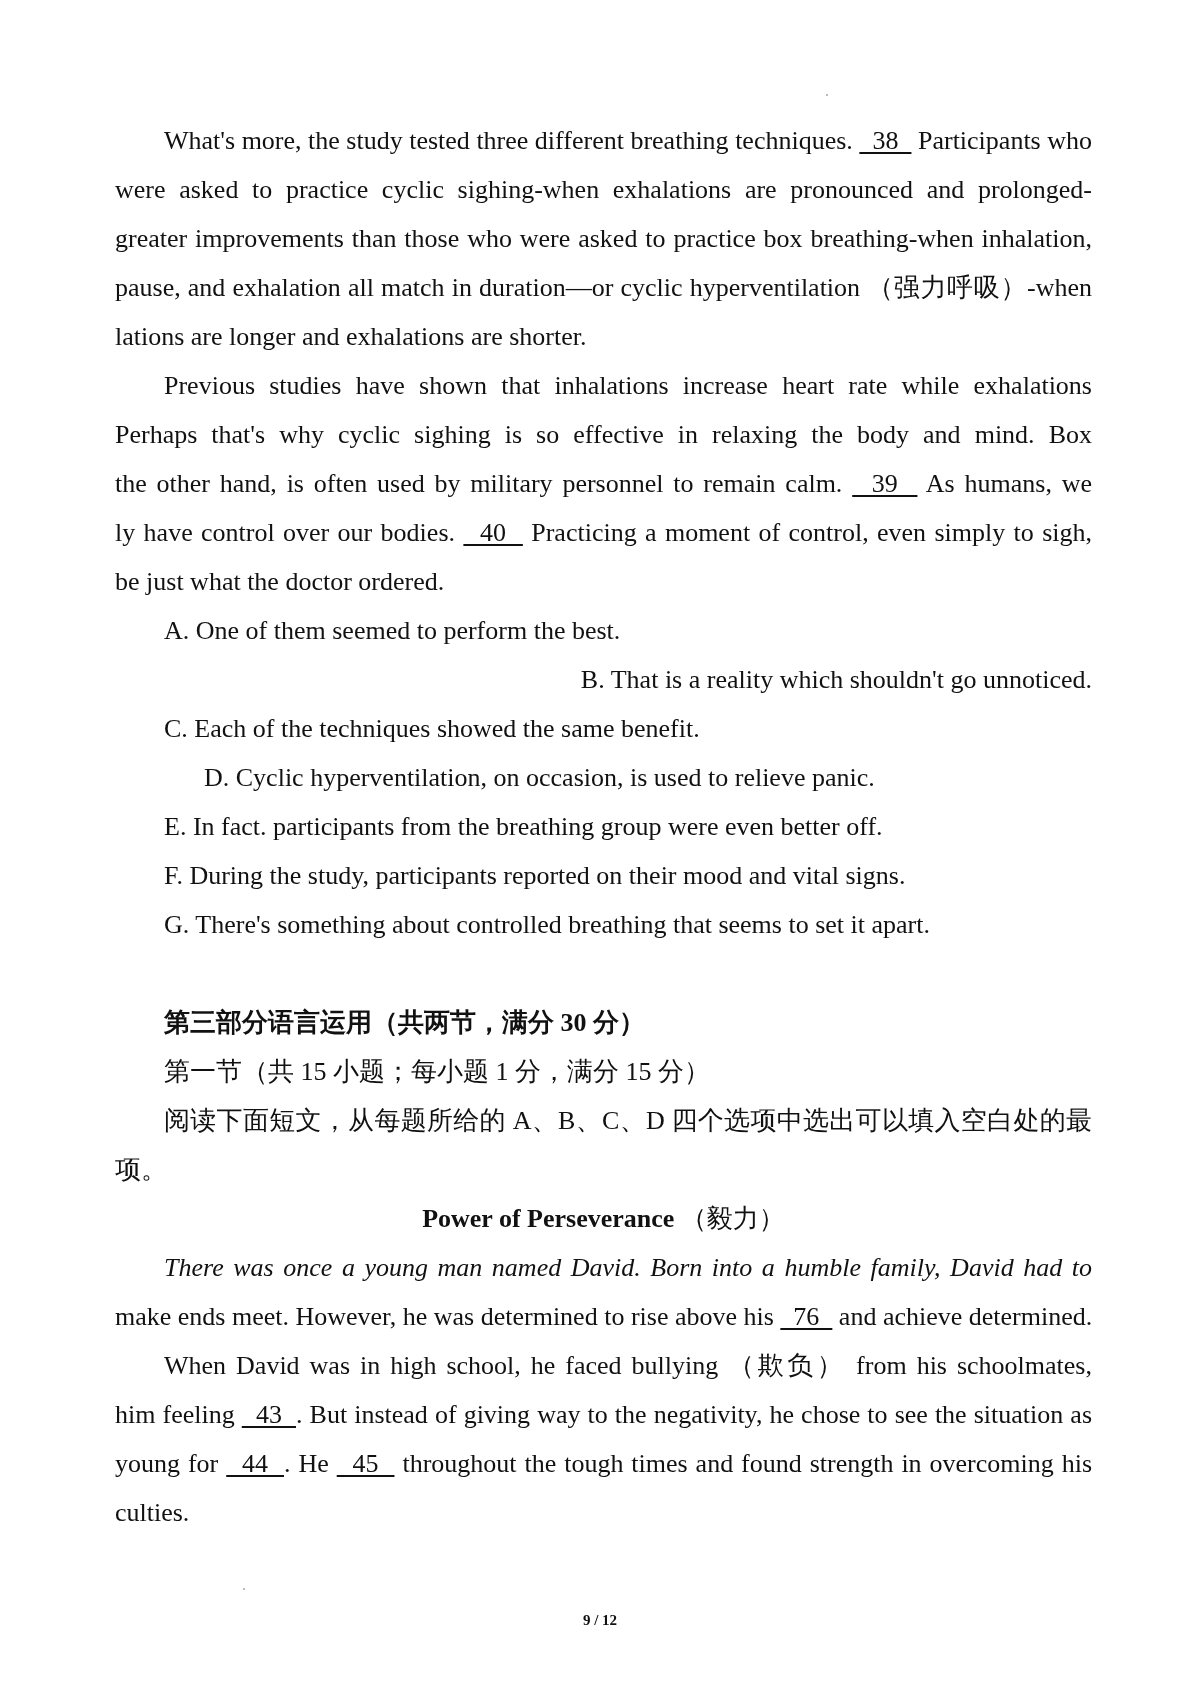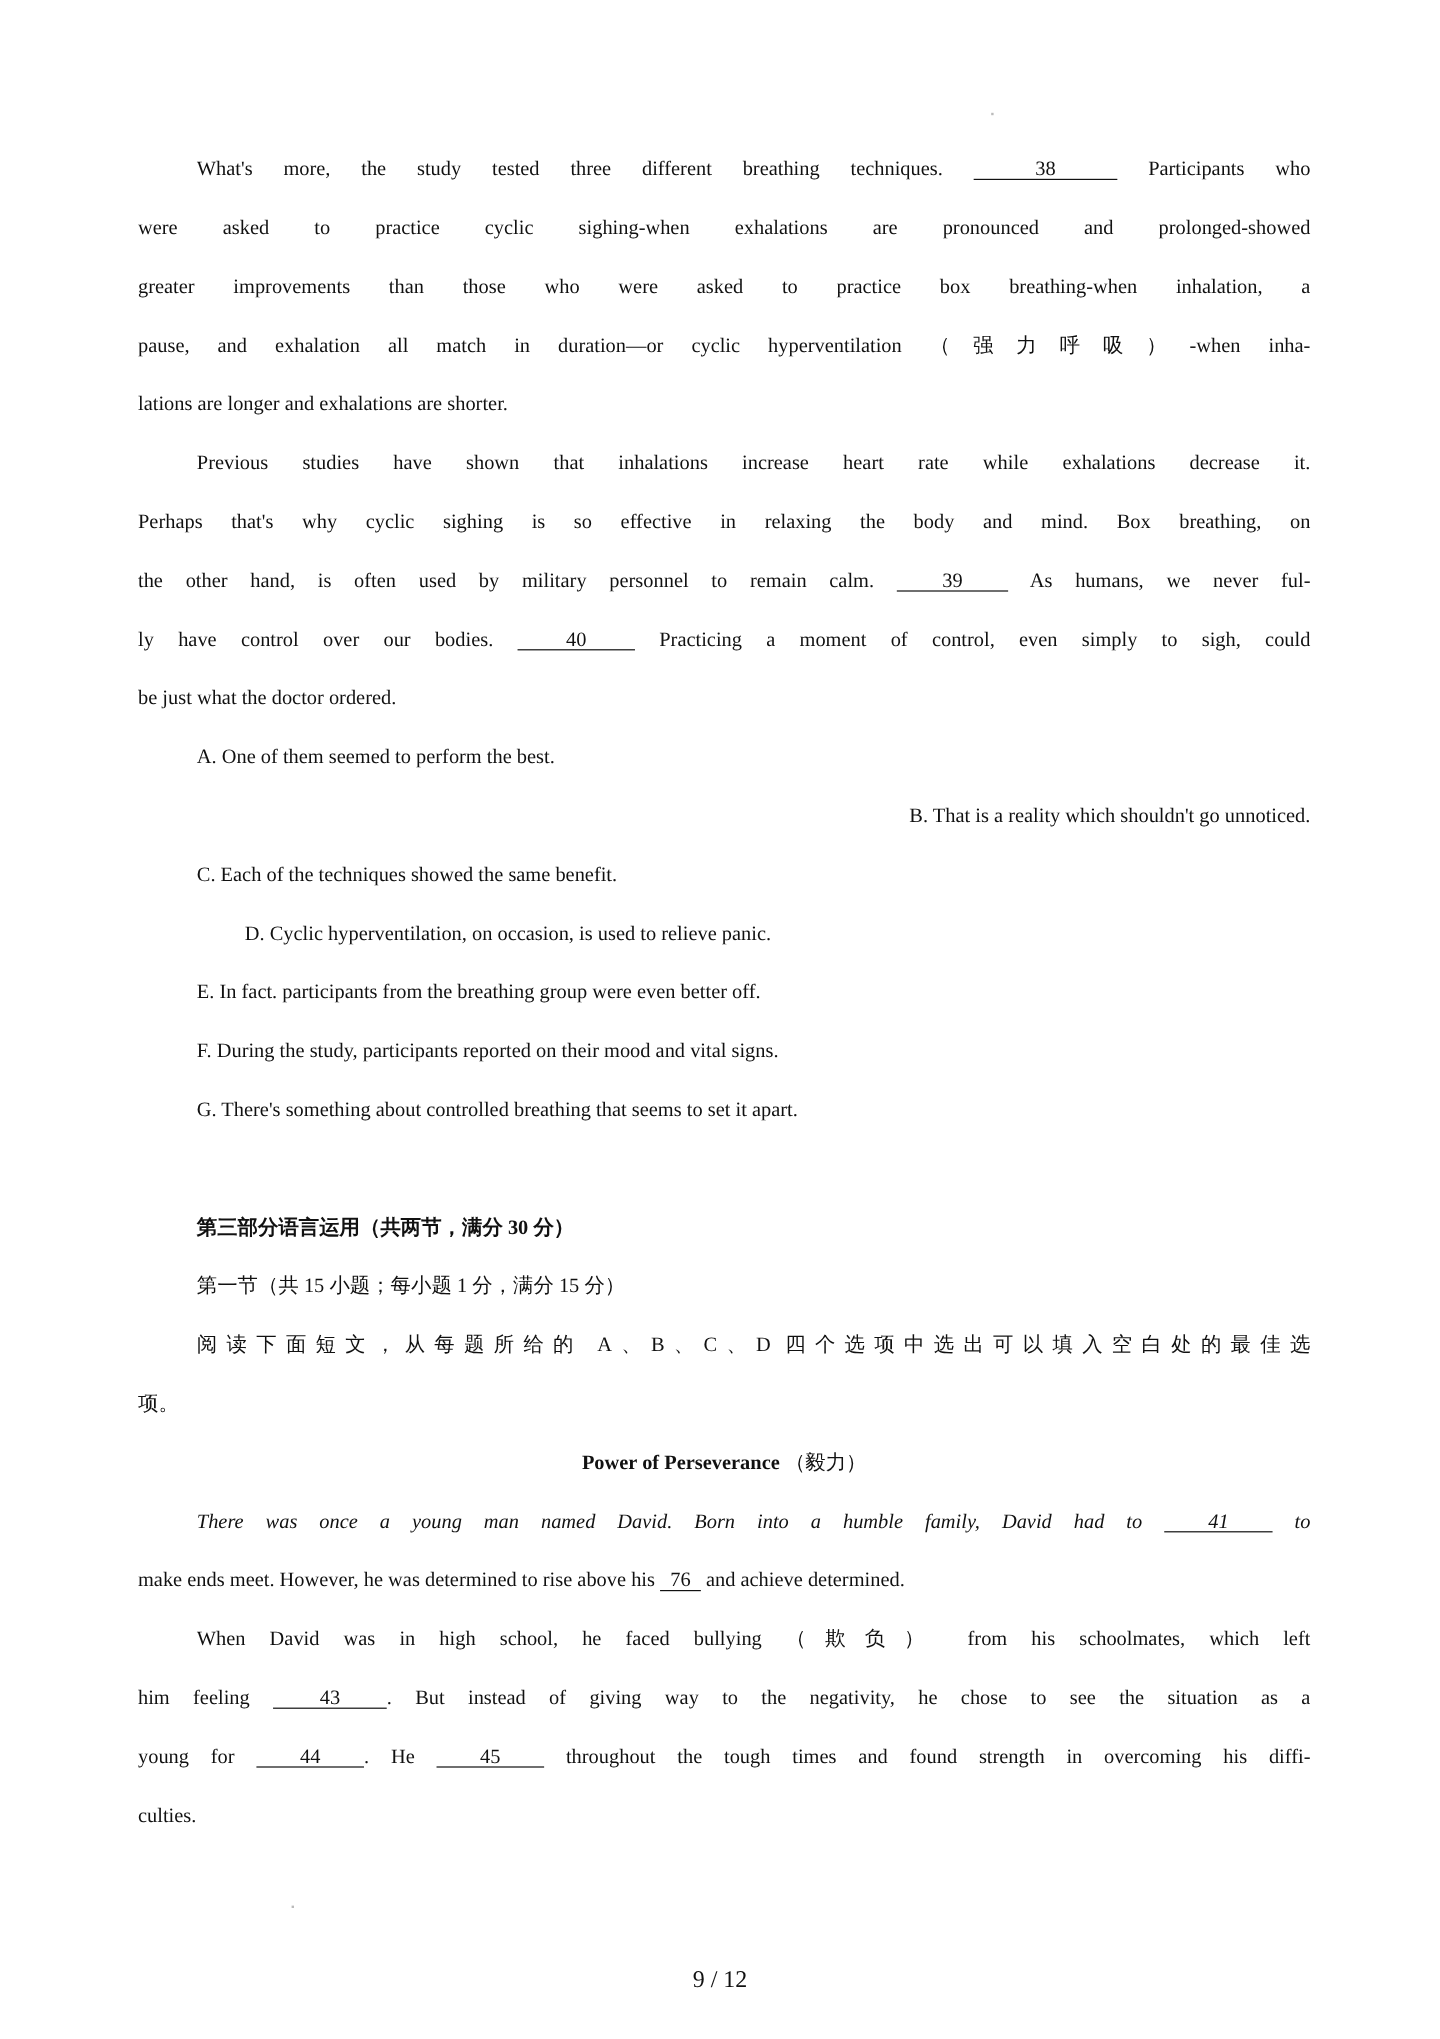--- a/index.html
+++ b/index.html
@@ -1,25 +1,25 @@
 <!DOCTYPE html>
 <html><head>
   <meta charset="utf-8">
   <style>
     html, body { margin: 0; padding: 0; background: #ffffff; }
     body { width: 1200px; height: 1699px; position: relative; overflow: hidden;
       font-family: "Liberation Serif", "DejaVu Serif", serif; color: #111; }
-    .line { position: absolute; left: 115px; width: 977px; font-size: 17px; line-height: 28px; white-space: nowrap; }
+    .line { position: absolute; left: 115px; width: 977px; font-size: 26px; line-height: 28px; white-space: nowrap; }
     .just { text-align: justify; text-align-last: justify; white-space: normal; height: 28px; overflow: hidden; }
     .ind { left: 164px; width: 928px; }
     .blank { text-decoration: underline; text-underline-offset: 3px; white-space: pre; }
     .cn-b { font-weight: bold; }
     .title { text-align: center; left: 115px; width: 977px; font-weight: bold; }
     .title .cn { font-weight: normal; }
-    .pagenum { position: absolute; top: 1612px; left: 0; width: 1200px; text-align: center; font-weight: normal; font-size: 20px; margin-top: 27px; }
+    .pagenum { position: absolute; top: 1612px; left: 0; width: 1200px; text-align: center; font-weight: bold; font-size: 15px; }
     .dot { position: absolute; width: 2px; height: 2px; background: #bbb; }
   </style>
 </head>
 <body>
 
 <div class="dot" style="top:94px;left:826px;"></div>
 <div class="dot" style="top:1588px;left:243px;"></div>
 
 <div class="line ind just" style="top:127px;">
   <span>What's more, the study tested three different breathing techniques.</span>

